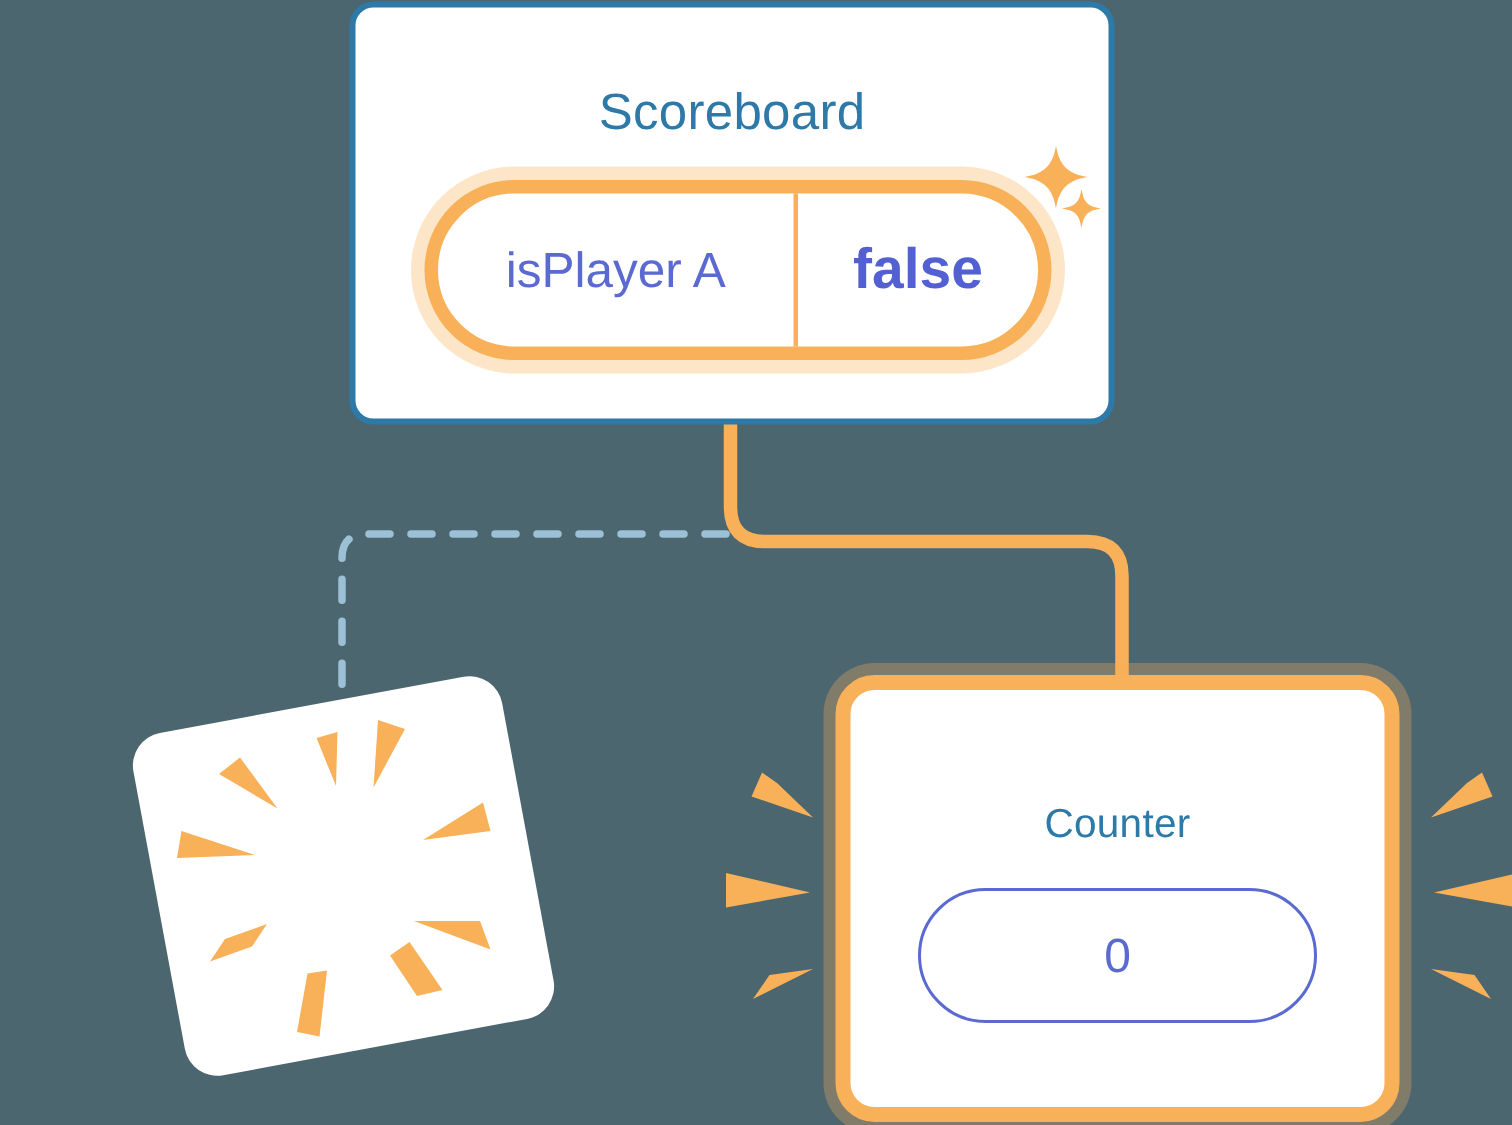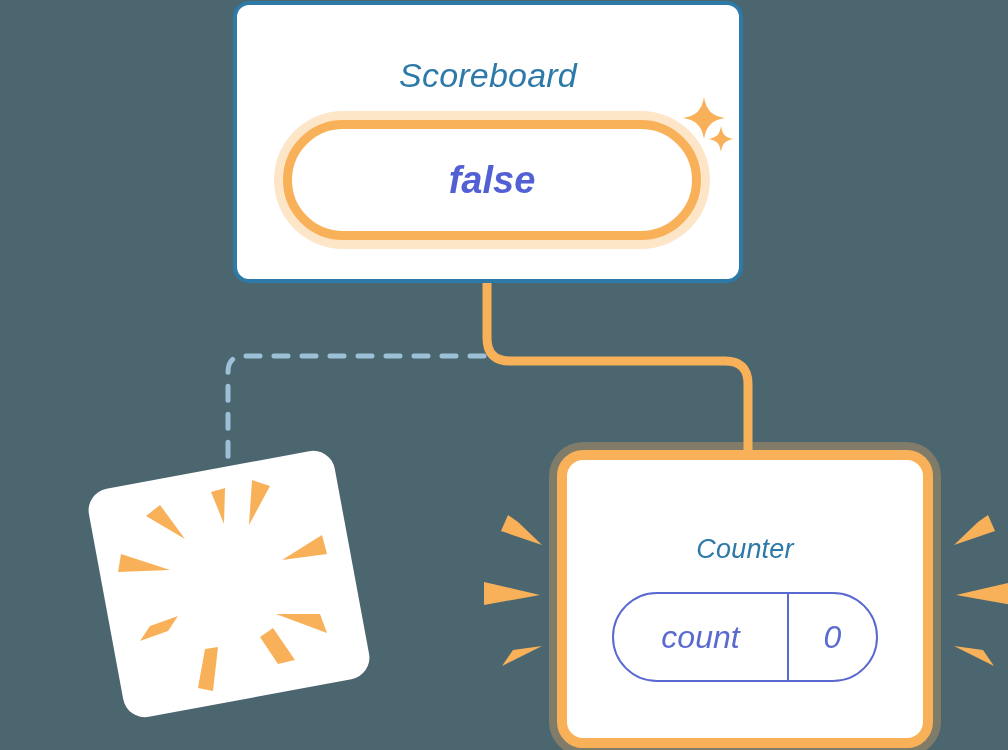--- a/index.html
+++ b/index.html
@@ -13,21 +13,20 @@
     background: #4c6670;
     font-family: "Liberation Sans", "DejaVu Sans", sans-serif;
     overflow: hidden;
     position: relative;
   }
   #stage {
     position: absolute;
     left: 0; top: 0;
     width: 1008px;
     height: 580px;
-    font-style: italic;
   }
 
   
   #connectors {
     position: absolute;
     left: 0; top: 0;
     width: 1008px;
     height: 750px;
     pointer-events: none;
     z-index: 2;
@@ -198,20 +197,21 @@
     <path d="M 484 356 L 244 356 Q 228 356 228 372 L 228 468" fill="none" stroke="#9cc0d6" stroke-width="5" stroke-linecap="round" stroke-dasharray="14 14"></path>
 
     <path d="M 487 281 L 487 338 Q 487 361 510 361 L 725 361 Q 748 361 748 384 L 748 458" fill="none" stroke="#f8b158" stroke-width="9" stroke-linecap="butt" stroke-linejoin="round"></path>
   </svg>
 
   <div class="card" id="scoreboard-card">
     <div class="card-title">Scoreboard</div>
   </div>
 
   <div class="pill" id="scoreboard-pill">
+    <div class="pill-key">isPlayer A</div>
     <div class="pill-val">false</div>
   </div>
 
   <svg class="sparkle" id="sparkle-large" viewBox="0 0 44 44">
     <path d="M22 1 C24 14 30 20 43 22 C30 24 24 30 22 43 C20 30 14 24 1 22 C14 20 20 14 22 1 Z" fill="#f8b158"></path>
   </svg>
   <svg class="sparkle" id="sparkle-small" viewBox="0 0 30 30">
     <path d="M15 2 C16.5 11 19 13.5 28 15 C19 16.5 16.5 19 15 28 C13.5 19 11 16.5 2 15 C11 13.5 13.5 11 15 2 Z" fill="#f8b158"></path>
   </svg>
 
@@ -239,21 +239,20 @@
       <path d="M12 82 L68 95 L12 105 Z"></path>
       <path d="M70 146 L30 166 L41 150 Z"></path>
     </g>
   </svg>
 
   <div class="card" id="counter-card">
     <div class="card-title">Counter</div>
   </div>
 
   <div class="pill" id="counter-pill">
-    <div class="pill-key">count</div>
     <div class="pill-val">0</div>
   </div>
 
   <svg id="counter-rays-right" viewBox="0 0 86 190">
     <g fill="#f8b158">
       <path d="M50 15 L40 22 L16 45 L57 31 Z"></path>
       <path d="M74 82 L18 95 L74 105 Z"></path>
       <path d="M16 146 L56 166 L45 150 Z"></path>
     </g>
   </svg>

